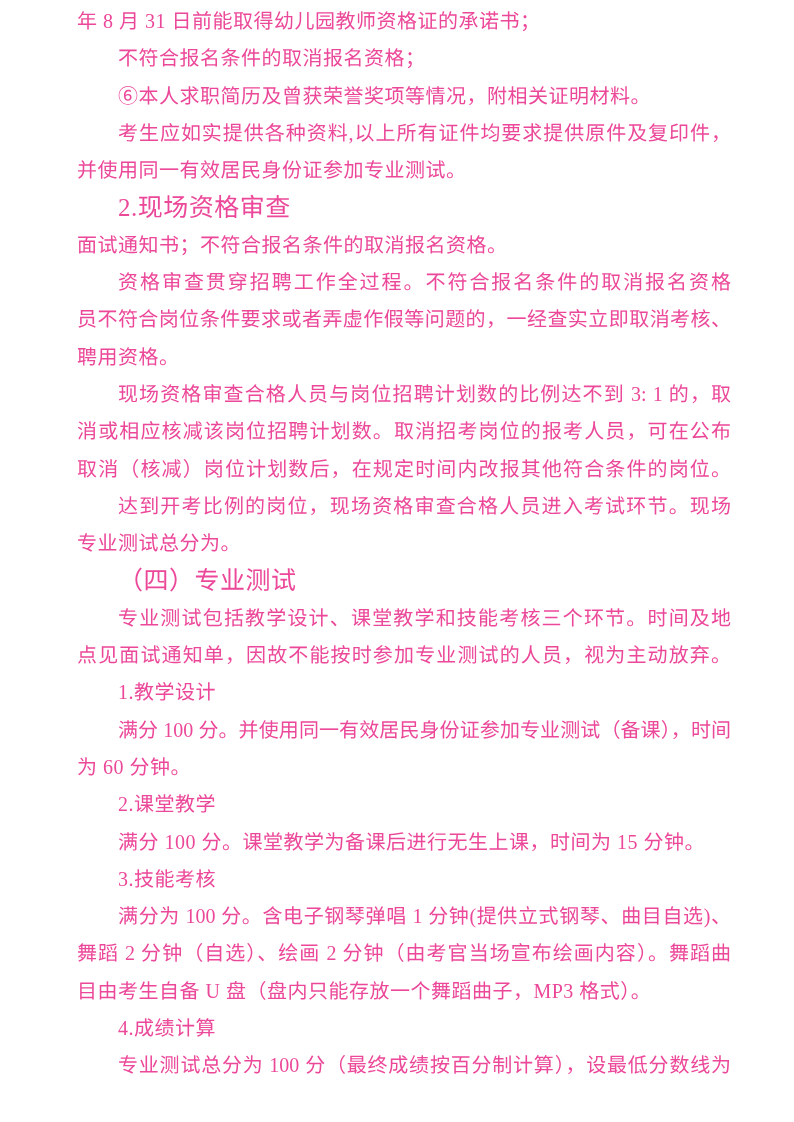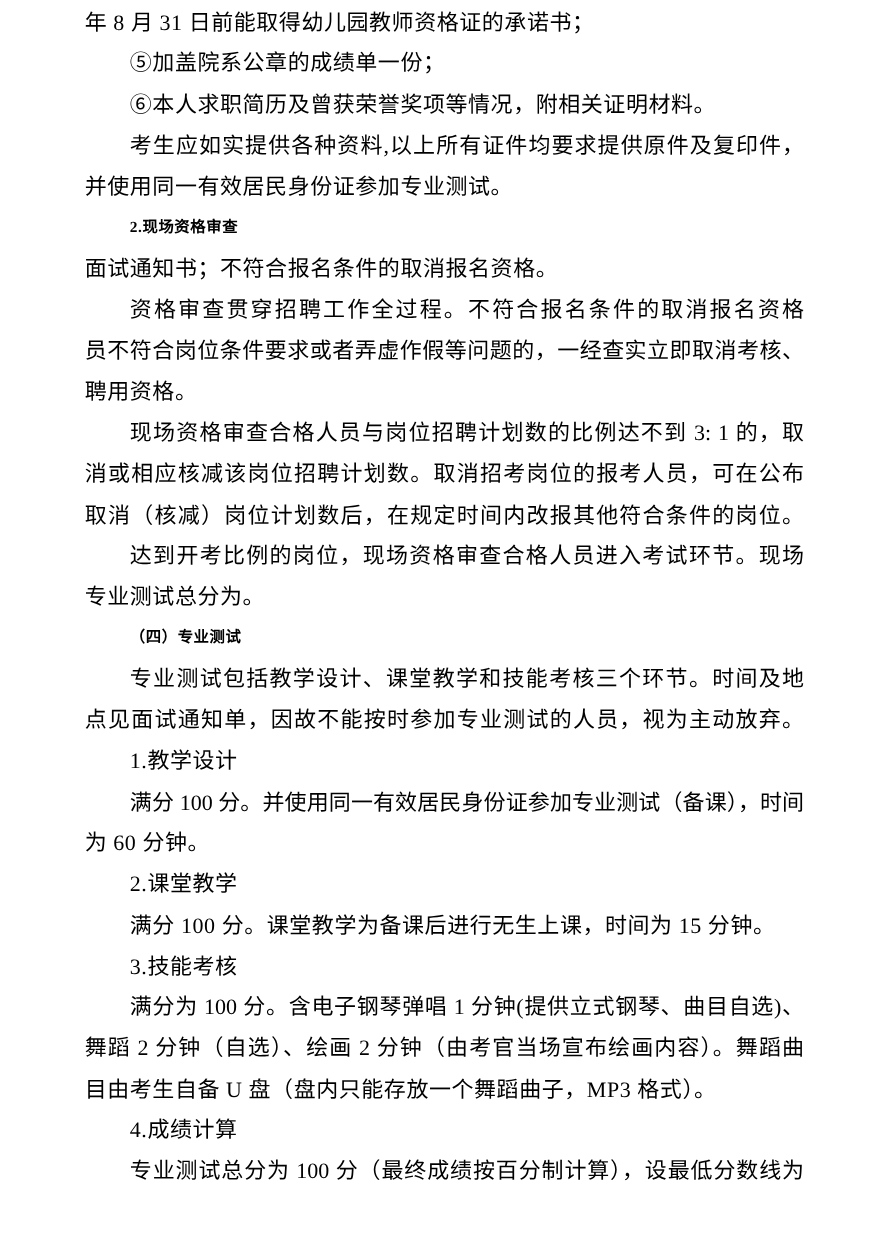--- a/index.html
+++ b/index.html
@@ -18,47 +18,47 @@
   .doc {
     position: absolute;
     left: 77px;
     top: 3px;
     width: 654px;
   }
   .line {
     height: 37.3px;
     line-height: 37.3px;
     font-size: 20px;
-    color: #000000;
+    color: #ec4899;
     overflow: hidden;
     white-space: nowrap;
     letter-spacing: 0.5px;
   }
   .line.justify {
     white-space: normal;
     text-align: justify;
     text-align-last: justify;
     letter-spacing: 0;
     font-family: Liberation Serif, serif;
   }
   .line.indent {
     text-indent: 41px;
   }
   .line.bold {
-    font-weight: bold;
-    font-size: 14px;
+    font-weight: normal;
+    font-size: 25px;
   }
 </style>
 </head>
 <body>
 
 <div class="page">
   <div class="doc" id="doc-body">
       <div class="line">年 8 月 31 日前能取得幼儿园教师资格证的承诺书；</div>
-      <div class="line indent">⑤加盖院系公章的成绩单一份；</div>
+      <div class="line indent">不符合报名条件的取消报名资格；</div>
       <div class="line indent">⑥本人求职简历及曾获荣誉奖项等情况，附相关证明材料。</div>
       <div class="line indent justify">考生应如实提供各种资料,以上所有证件均要求提供原件及复印件，</div>
       <div class="line">并使用同一有效居民身份证参加专业测试。</div>
       <div class="line indent bold">2.现场资格审查</div>
       <div class="line">面试通知书；不符合报名条件的取消报名资格。</div>
       <div class="line indent justify">资格审查贯穿招聘工作全过程。不符合报名条件的取消报名资格</div>
       <div class="line justify">员不符合岗位条件要求或者弄虚作假等问题的，一经查实立即取消考核、</div>
       <div class="line">聘用资格。</div>
       <div class="line indent justify">现场资格审查合格人员与岗位招聘计划数的比例达不到 3: 1 的，取</div>
       <div class="line justify">消或相应核减该岗位招聘计划数。取消招考岗位的报考人员，可在公布</div>

